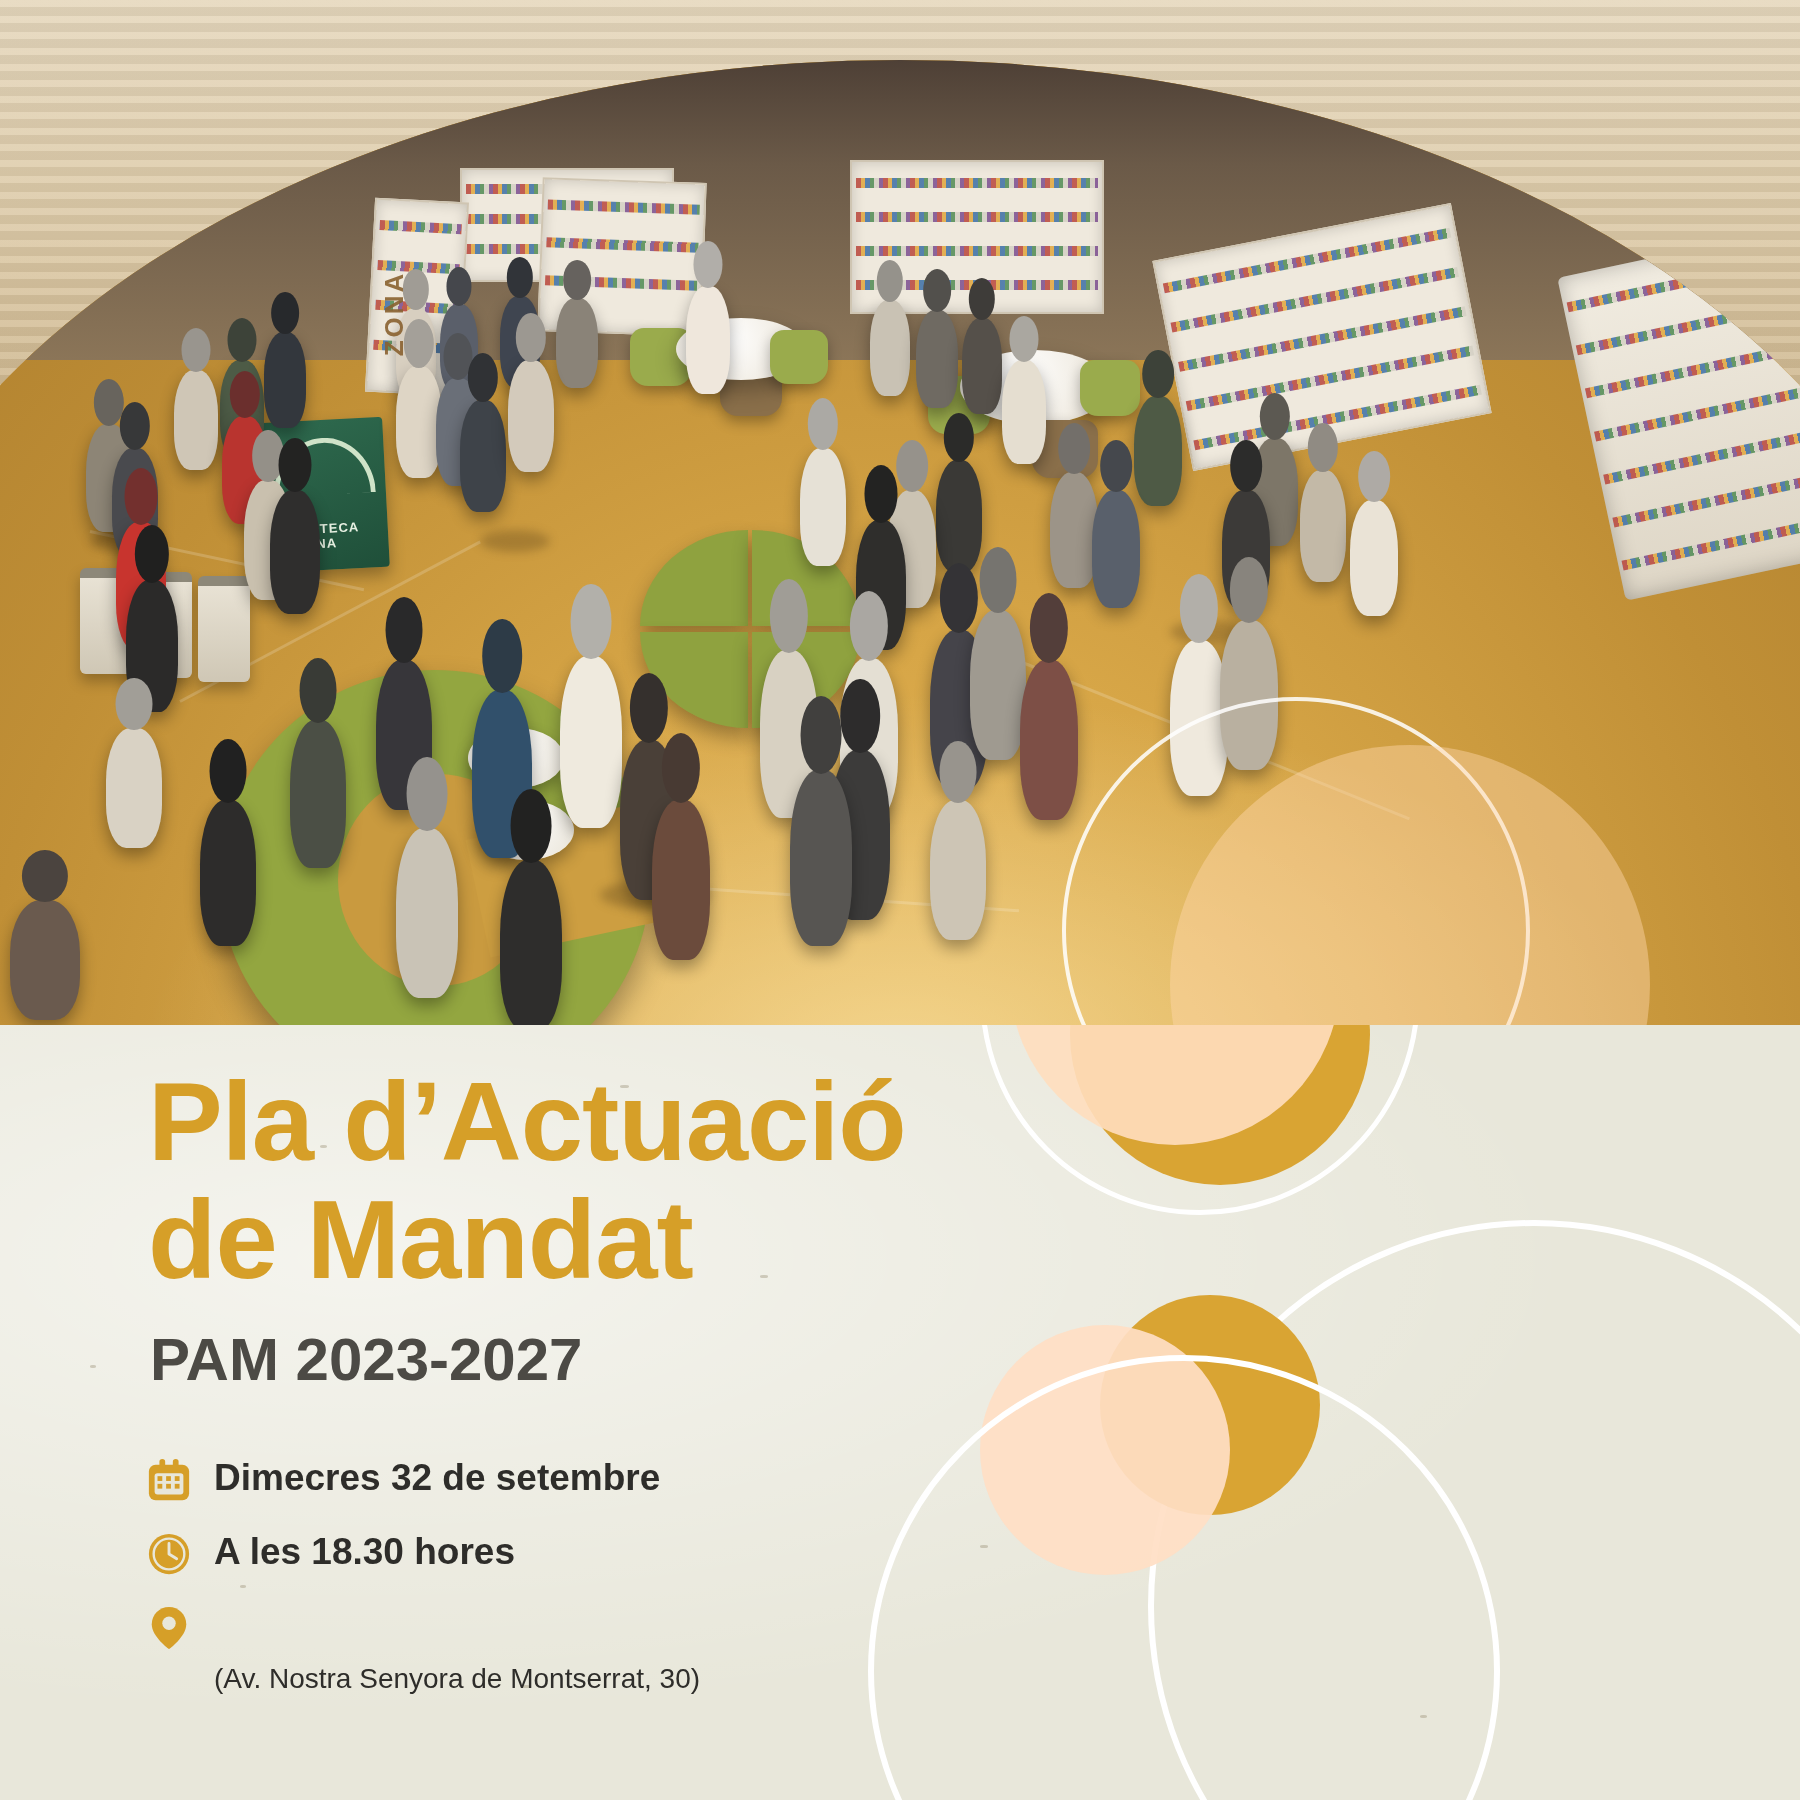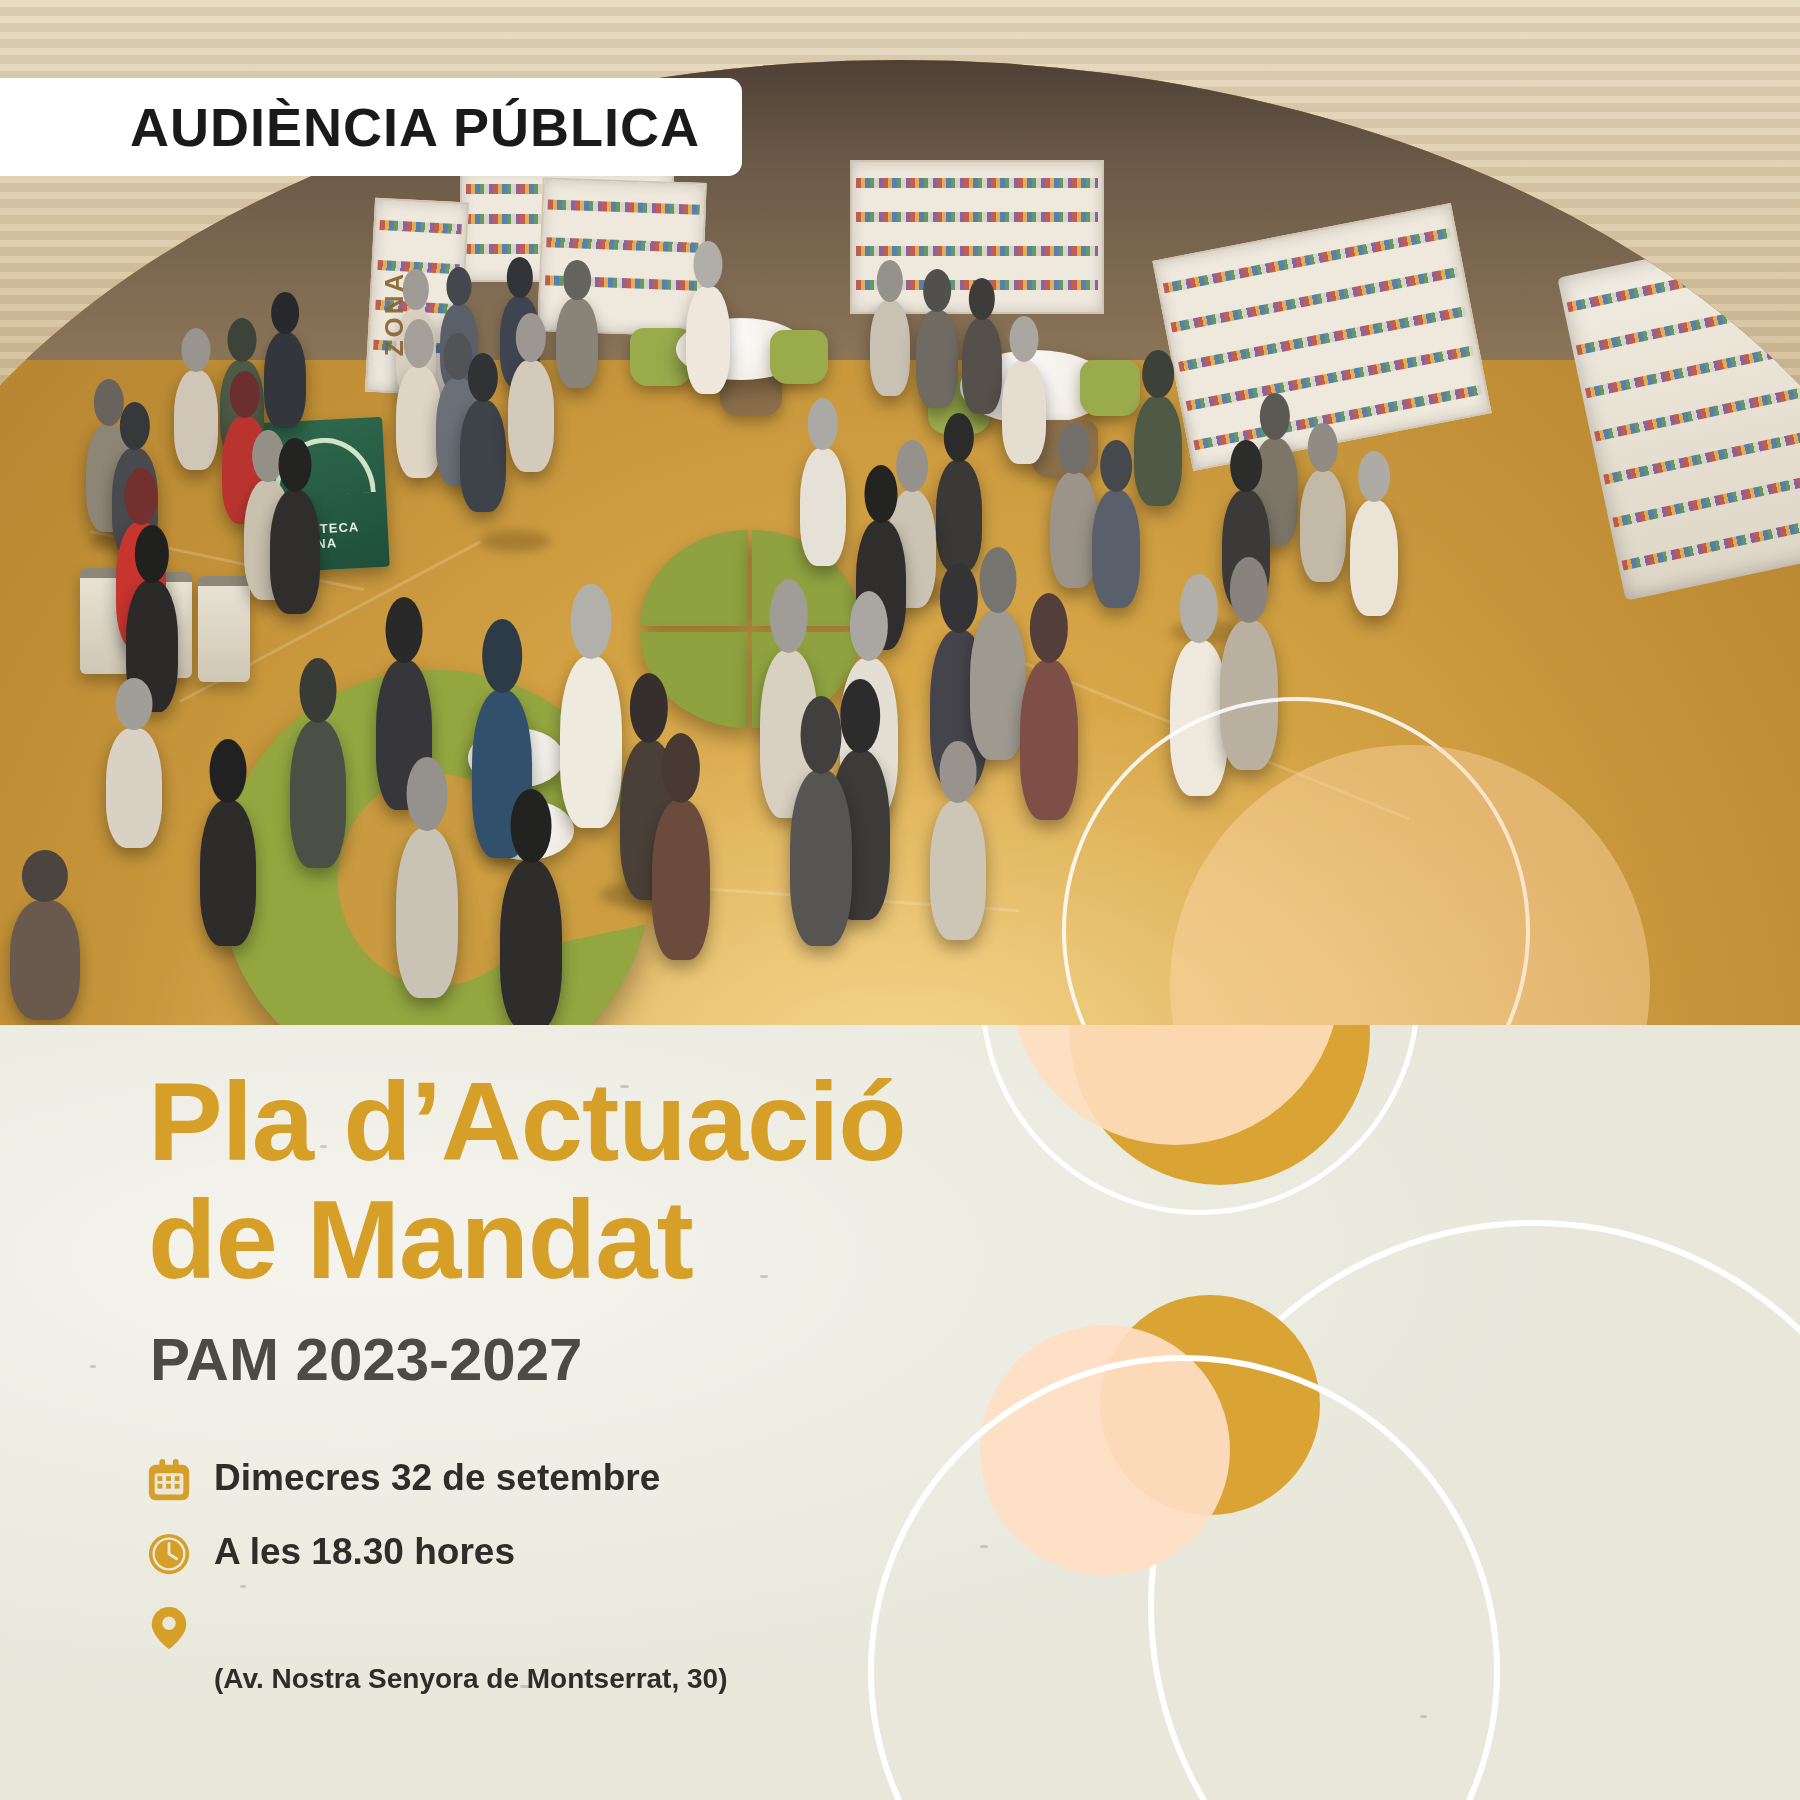--- a/index.html
+++ b/index.html
@@ -331,21 +331,21 @@
   .info-text {
     color: #2e2d2a;
     font-size: 37px;
     font-weight: bold;
     line-height: 1.22;
     white-space: pre-line;
   }
   .info-sub {
     display: block;
     font-size: 28px;
-    font-weight: bold;
+    font-weight: normal;
     color: #2e2d2a;
     margin-top: 6px;
   }
 </style>
 </head>
 <body>
 
 <div class="poster">
 
   <div class="photo">
@@ -506,23 +506,20 @@
 
       <div class="person" style="left:170px; top:840px; width:70px; height:120px; background:#6a5a4e;"></div>
 
       <div class="zona">ZONA</div>
     </div>
 
     <div class="deco" style="right:270px; bottom:-140px; width:460px; height:460px; border:4px solid rgba(255,255,255,0.85);"></div>
     <div class="deco" style="right:150px; bottom:-200px; width:480px; height:480px; background:rgba(255,214,170,0.45);"></div>
   </div>
 
-  <div class="kicker">
-    <span>AUDIÈNCIA PÚBLICA</span>
-  </div>
 
   <div class="panel">
 
     <div class="deco" style="right:430px; top:-140px; width:300px; height:300px; background:#d9a433;"></div>
     <div class="deco" style="right:460px; top:-210px; width:330px; height:330px; background:rgba(255,222,190,0.9);"></div>
     <div class="deco" style="right:380px; top:-250px; width:430px; height:430px; border:5px solid #ffffff;"></div>
 
     <div class="deco" style="right:-120px; top:195px; width:760px; height:760px; border:6px solid #ffffff;"></div>
     <div class="deco" style="right:480px; top:270px; width:220px; height:220px; background:#d9a433;"></div>
     <div class="deco" style="right:570px; top:300px; width:250px; height:250px; background:rgba(255,222,196,0.92);"></div>

